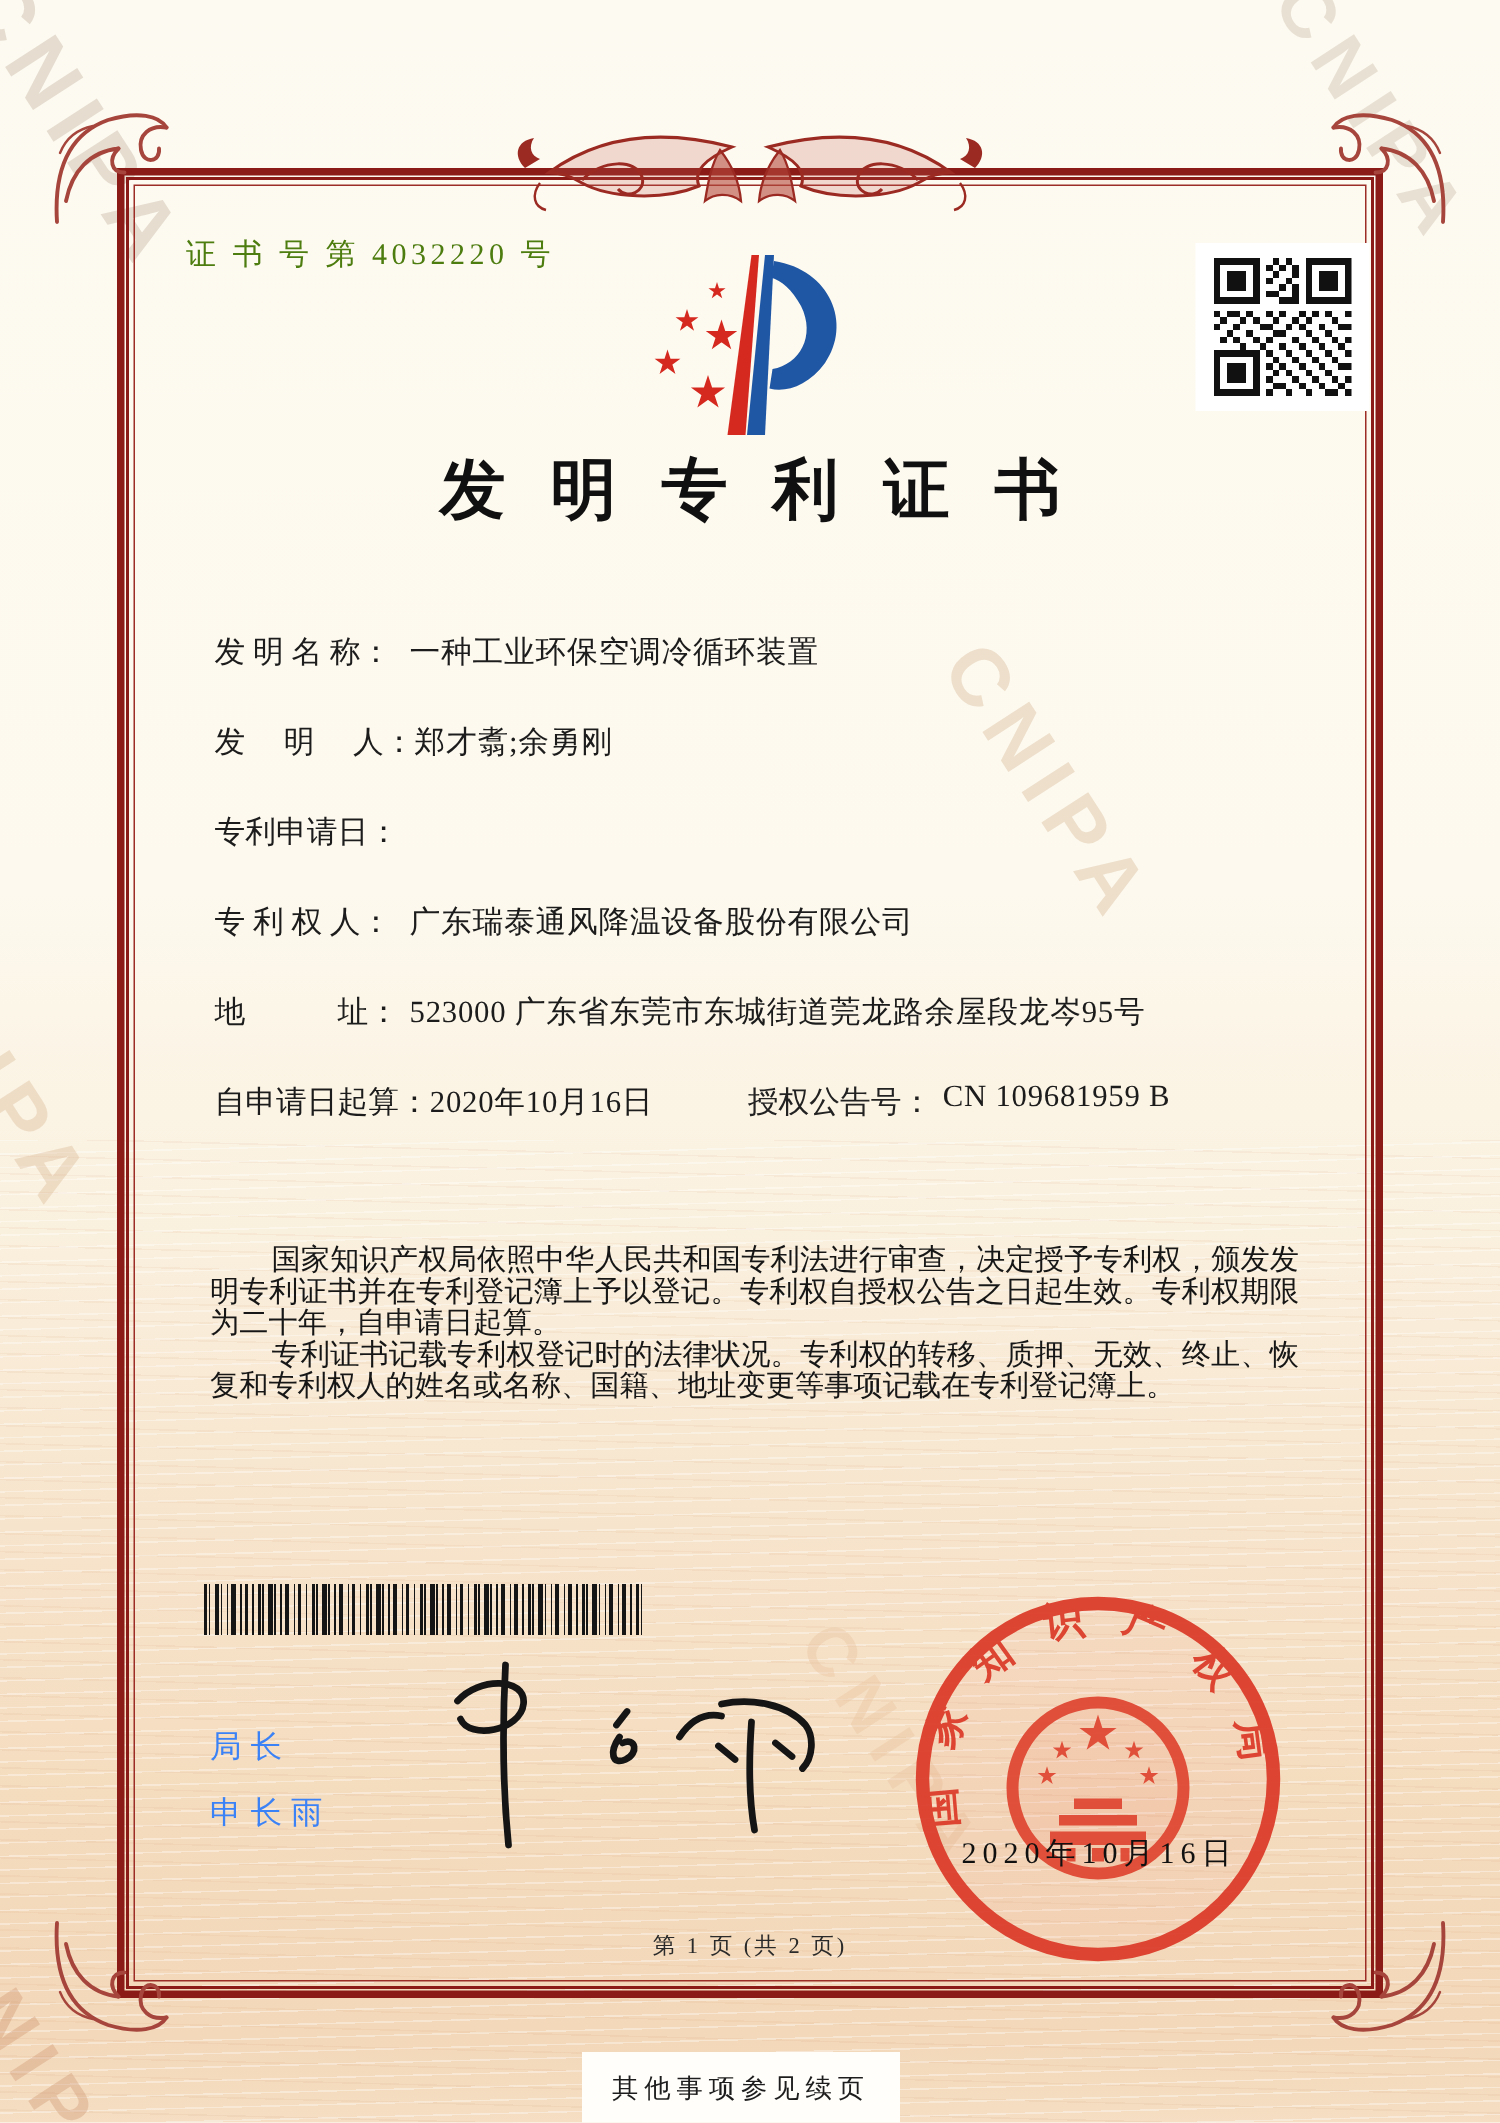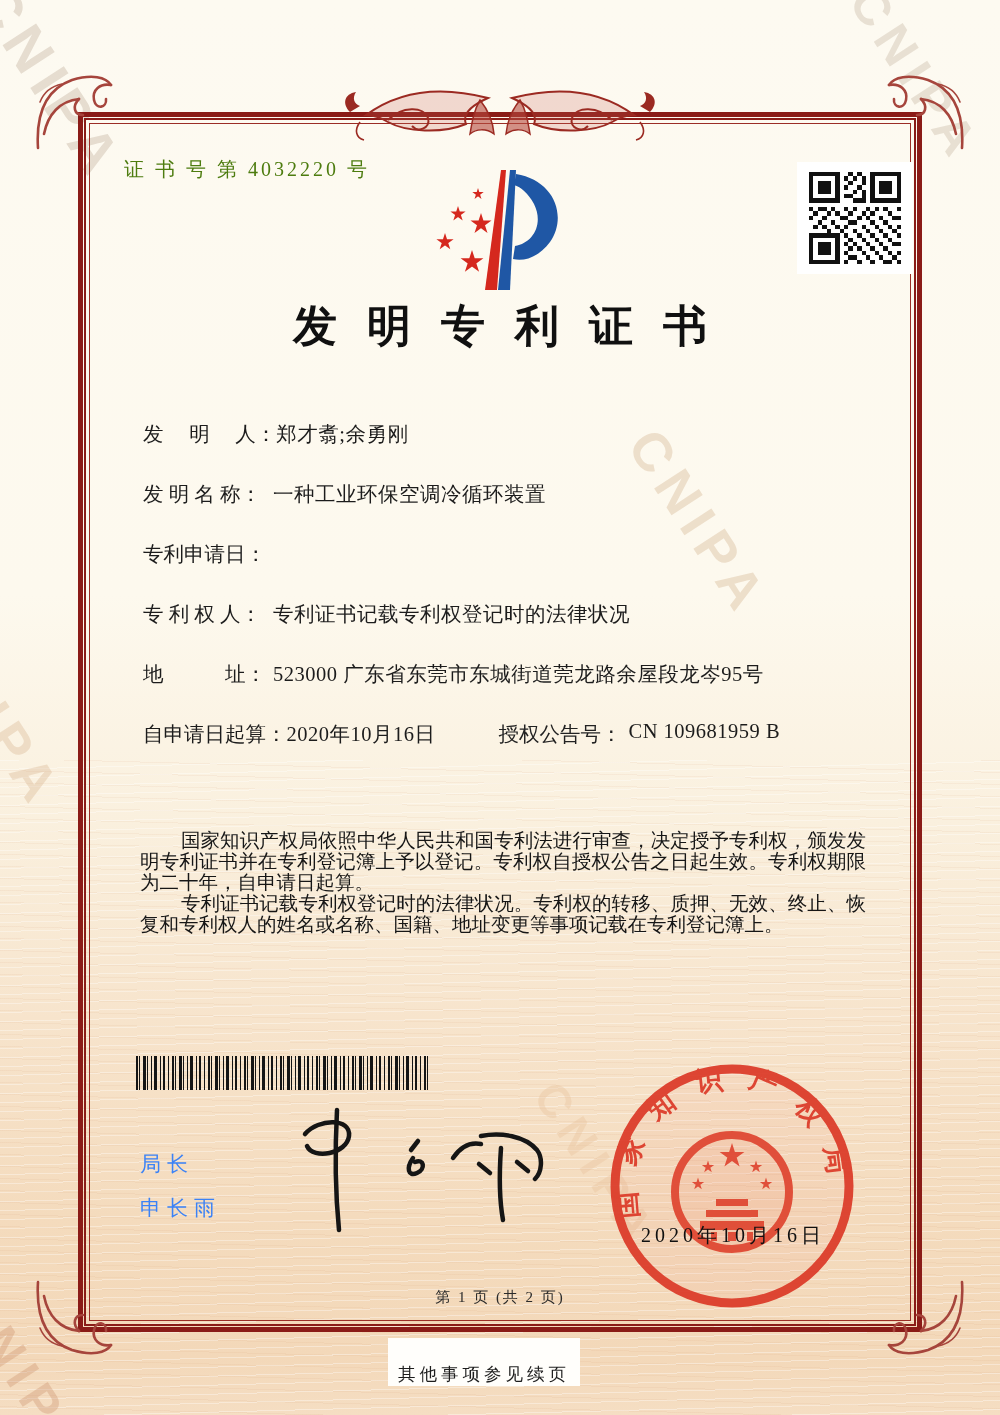--- a/index.html
+++ b/index.html
@@ -60,21 +60,21 @@
       #151515 18px 21px, rgba(0,0,0,0) 21px 24px,
       #151515 24px 25px, rgba(0,0,0,0) 25px 27px,
       #151515 27px 29px, rgba(0,0,0,0) 29px 32px,
       #151515 32px 33px, rgba(0,0,0,0) 33px 36px);
   }
   .signerblock{position:absolute;left:140px;top:1142px;font-size:21px;letter-spacing:6px;line-height:44px;color:#3b82f6;}
   .signature{position:absolute;left:285px;top:1106px;width:270px;height:130px;}
   .seal{position:absolute;left:601px;top:1053px;width:262px;height:262px;opacity:.93;}
   .sealdate{position:absolute;left:608px;top:1222px;width:250px;text-align:center;font-size:20px;letter-spacing:4px;color:#101010;font-weight:500;}
   .pageinfo{position:absolute;left:0;top:1288px;width:1000px;text-align:center;font-size:15px;letter-spacing:2px;color:#2a2a2a;}
-  .footerband{position:absolute;left:388px;top:1338px;width:192px;height:48px;background:#fffefb;display:flex;align-items:flex-end;justify-content:center;font-size:17.5px;letter-spacing:4px;color:#1d1d1d;}
+  .footerband{position:absolute;left:388px;top:1368px;width:212px;height:48px;background:#fffefb;display:flex;align-items:center;justify-content:center;font-size:17.5px;letter-spacing:4px;color:#1d1d1d;}
 </style>
 </head>
 <body>
 
 <div class="waves"></div>
 
 <span class="wm wm1">CNIPA</span>
 <span class="wm wm2">CNIPA</span>
 <span class="wm wm3">CNIPA</span>
 <span class="wm wm4">CNIPA</span>
@@ -163,33 +163,33 @@
       M9,19h1v1h-1z M10,19h1v1h-1z M13,19h1v1h-1z M16,19h1v1h-1z M19,19h1v1h-1z
       M8,20h1v1h-1z M11,20h1v1h-1z M14,20h1v1h-1z M17,20h1v1h-1z M18,20h1v1h-1z M20,20h1v1h-1z"></path>
     </g>
   </svg>
 </div>
 
 <div class="title">发明专利证书</div>
 
 <div class="fields">
   <div class="row">
+    <span class="lbl">发 明 名 称：</span>
+    <span class="val">一种工业环保空调冷循环装置</span>
+  </div>
+  <div class="row">
     <span class="lbl">发　 明　 人：</span>
     <span class="val">郑才翥;余勇刚</span>
   </div>
   <div class="row">
-    <span class="lbl">发 明 名 称：</span>
-    <span class="val">一种工业环保空调冷循环装置</span>
-  </div>
-  <div class="row">
     <span class="lbl">专利申请日：</span>
   </div>
   <div class="row">
     <span class="lbl">专 利 权 人：</span>
-    <span class="val">专利证书记载专利权登记时的法律状况</span>
+    <span class="val">广东瑞泰通风降温设备股份有限公司</span>
   </div>
   <div class="row">
     <span class="lbl">地　　　址：</span>
     <span class="val">523000 广东省东莞市东城街道莞龙路余屋段龙岑95号</span>
   </div>
   <div class="row grant">
     <span class="lbl">自申请日起算：</span>
     <span class="val gval">2020年10月16日</span>
     <span class="lbl2">授权公告号：</span>
     <span class="val">CN 109681959 B</span>

